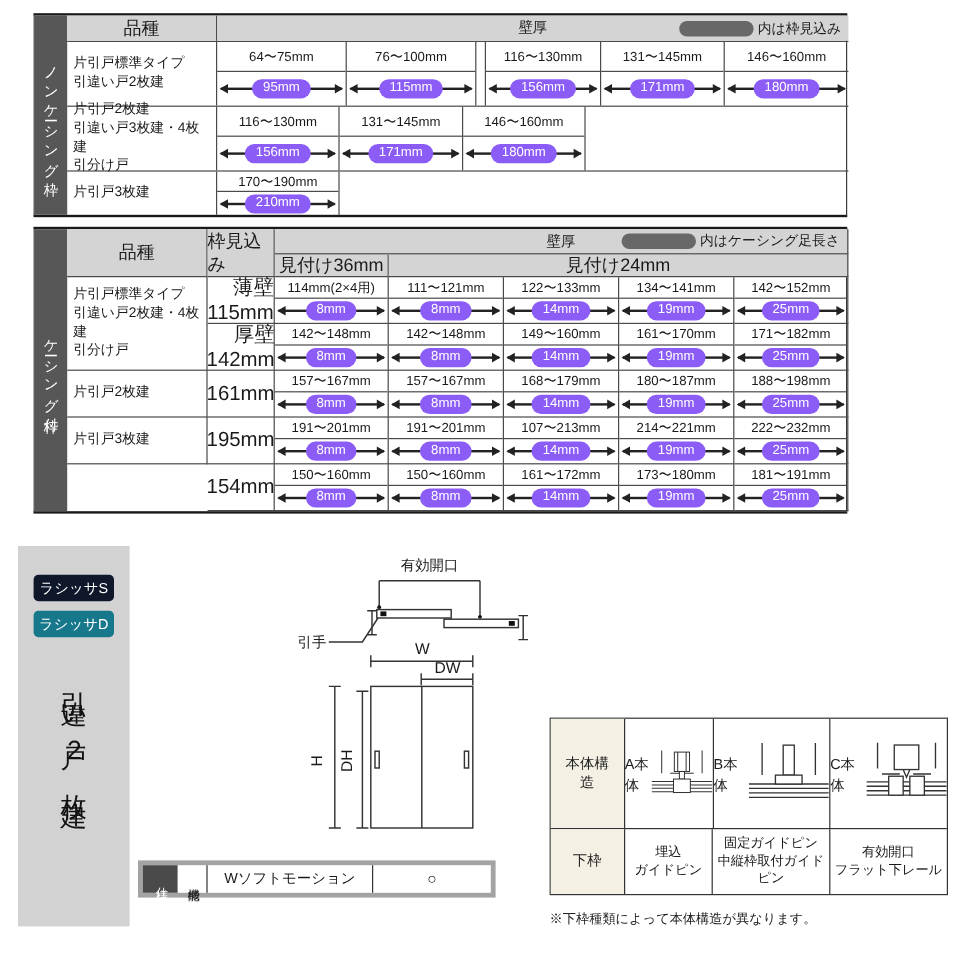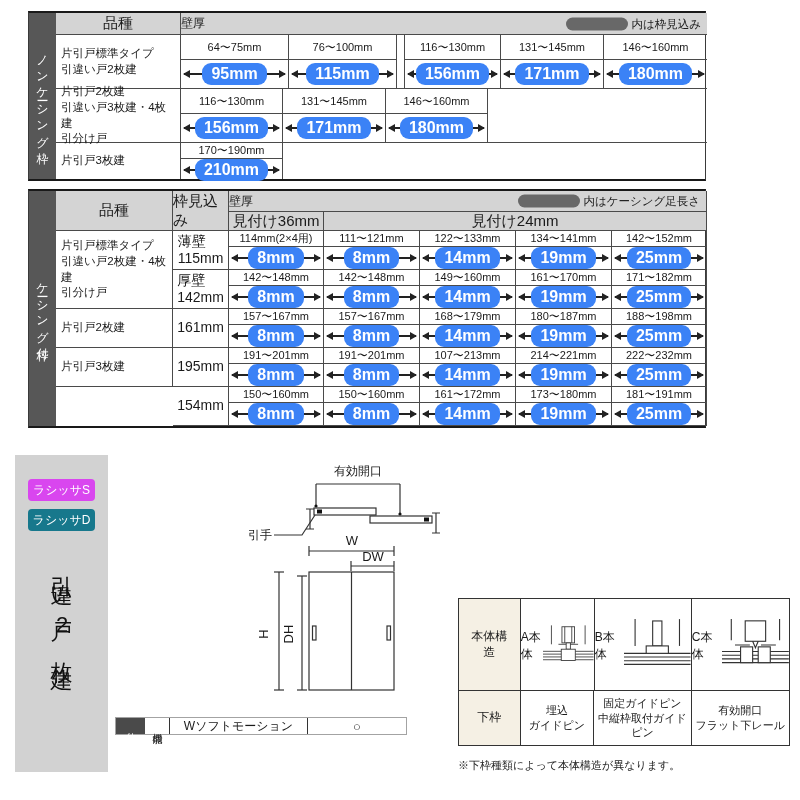--- a/index.html
+++ b/index.html
@@ -12,22 +12,22 @@
   .hc{background:#d4d4d4;display:flex;align-items:center;justify-content:center;font-size:15px}
   .bb{border-bottom:1px solid #4a4a4a}
   .br{border-right:1px solid #4a4a4a}
   .rlabel{font-size:11.5px;line-height:1.35;padding:2px 5px;display:flex;align-items:center;white-space:pre-line}
   .rng{display:flex;align-items:center;justify-content:center;font-size:11px;border-bottom:1px solid #4a4a4a}
   .prow{position:relative;display:flex;align-items:center;justify-content:center}
   .prow::before{content:"";position:absolute;left:3px;right:3px;top:50%;height:2px;margin-top:-1px;background:#222}
   .al,.ar{position:absolute;top:50%;margin-top:-4px;width:0;height:0;border-top:4px solid transparent;border-bottom:4px solid transparent}
   .al{left:2px;border-right:7px solid #222}
   .ar{right:2px;border-left:7px solid #222}
-  .pill{position:relative;z-index:1;background:#3b82f6;color:#fff;font-size:16px;font-weight:bold;padding:1px 9px;border-radius:9px;line-height:1.25;white-space:nowrap}
-  .hband{position:relative;display:flex;align-items:center;background:#d4d4d4;font-size:12px}
+  .pill{position:relative;z-index:1;background:#8b5cf6;color:#fff;font-size:11px;font-weight:normal;padding:1px 9px;border-radius:9px;line-height:1.25;white-space:nowrap}
+  .hband{position:relative;display:flex;align-items:center;justify-content:center;background:#d4d4d4;font-size:12px}
   .hband .lgd{position:absolute;right:6px;top:50%;transform:translateY(-50%);display:flex;align-items:center;gap:3px;font-size:11.5px}
   .psample{display:inline-block;width:62px;height:13px;background:#686868;border-radius:7px}
 
   
   .t1{left:28px;top:11px;width:678px}
   .t1body{flex:1;display:flex;flex-direction:column}
   .t1h{height:22px;display:flex}
   .t1h .hinshu{width:125px}
   .t1r{display:flex}
   .t1r .lblcol{width:125px}
@@ -37,32 +37,32 @@
   .t1 .dcell .prow{flex:1}
   .r1h{height:54px}.r3h{height:36px}
   .w1{width:108px}.gapc{width:8px}.w3{width:96px}.w4{width:103px}
   .v1{width:102px}.v2{width:103px}
   .fill{flex:1}
 
   
   .t2{left:28px;top:189px;width:678px}
   .t2grid{flex:1;display:grid;grid-template-columns:117px 56px 95px 96px 96px 96px 95px;grid-template-rows:21px 19px 39px 39px 39px 39px 39px}
   .gc{border-right:1px solid #4a4a4a;border-bottom:1px solid #4a4a4a}
-  .mik{display:flex;align-items:center;justify-content:center;text-align:left;font-size:14px;line-height:1.25;white-space:pre-line}
+  .mik{display:flex;align-items:center;justify-content:center;text-align:right;font-size:17px;line-height:1.25;white-space:pre-line}
   .t2 .dcell .rng{height:18px}
   .t2 .dcell .prow{flex:1}
 
   
   .sidebar{position:absolute;left:15px;top:455px;width:93px;height:317px;background:#d2d2d2}
   .badge{position:absolute;left:13px;width:67px;height:22px;border-radius:4px;color:#fff;display:flex;align-items:center;justify-content:center;font-size:12px}
-  .badge.s{top:24px;background:#d946ef}
+  .badge.s{top:24px;background:#0f172a}
   .badge.d{top:54px;background:#17788c}
   .vtitle{position:absolute;left:50%;top:104px;transform:translateX(-50%);writing-mode:vertical-rl;text-orientation:upright;font-size:22px;letter-spacing:7px;color:#111;white-space:nowrap}
 
-  .spec{position:absolute;left:115px;top:717px;height:18px;display:flex;border:1px solid #a3a3a3;box-sizing:border-box}
+  .spec{position:absolute;left:115px;top:717px;height:31px;display:flex;border:4px solid #a3a3a3;box-sizing:border-box}
   .spec>div{display:flex;align-items:center;justify-content:center;box-sizing:border-box}
   .vt2{writing-mode:vertical-rl;text-orientation:upright;font-size:10px;line-height:1;letter-spacing:1px}
   .sp-shiyo{width:29px;background:#4a4a4a;color:#fff}
   .sp-kino{width:25px;border-right:1px solid #333}
   .sp-item{width:138px;border-right:1px solid #333;font-size:12px}
   .sp-status{width:98px;font-size:13px}
 
   .stbl{position:absolute;left:458px;top:598px;width:332px;border:1px solid #333;box-sizing:border-box}
   .stbl *{box-sizing:border-box}
   .strow{display:flex}

